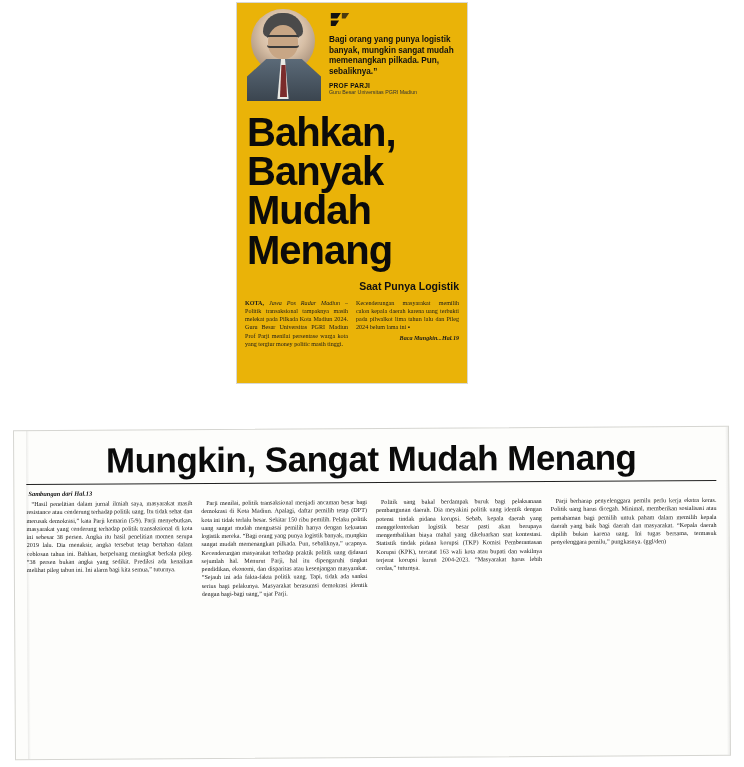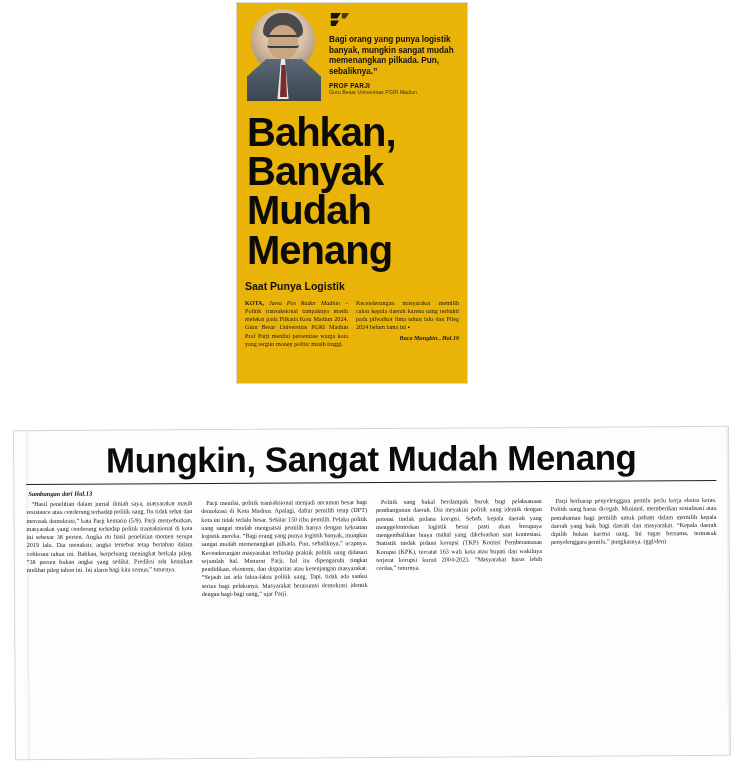--- a/index.html
+++ b/index.html
@@ -141,21 +141,21 @@
     font-weight: bold;
     font-size: 40px;
     line-height: 0.98;
     letter-spacing: -1px;
     margin: 8px 0 0 2px;
     color: #0b0b0b;
   }
   .headline div { white-space: nowrap; }
 
   .subdeck {
-    text-align: left;
+    text-align: right;
     font-family: "Liberation Sans", sans-serif;
     font-weight: bold;
     font-size: 10.5px;
     line-height: 1.28;
     margin: 10px 0 6px 0;
   }
 
   .top-cols {
     display: flex;
     gap: 8px;

